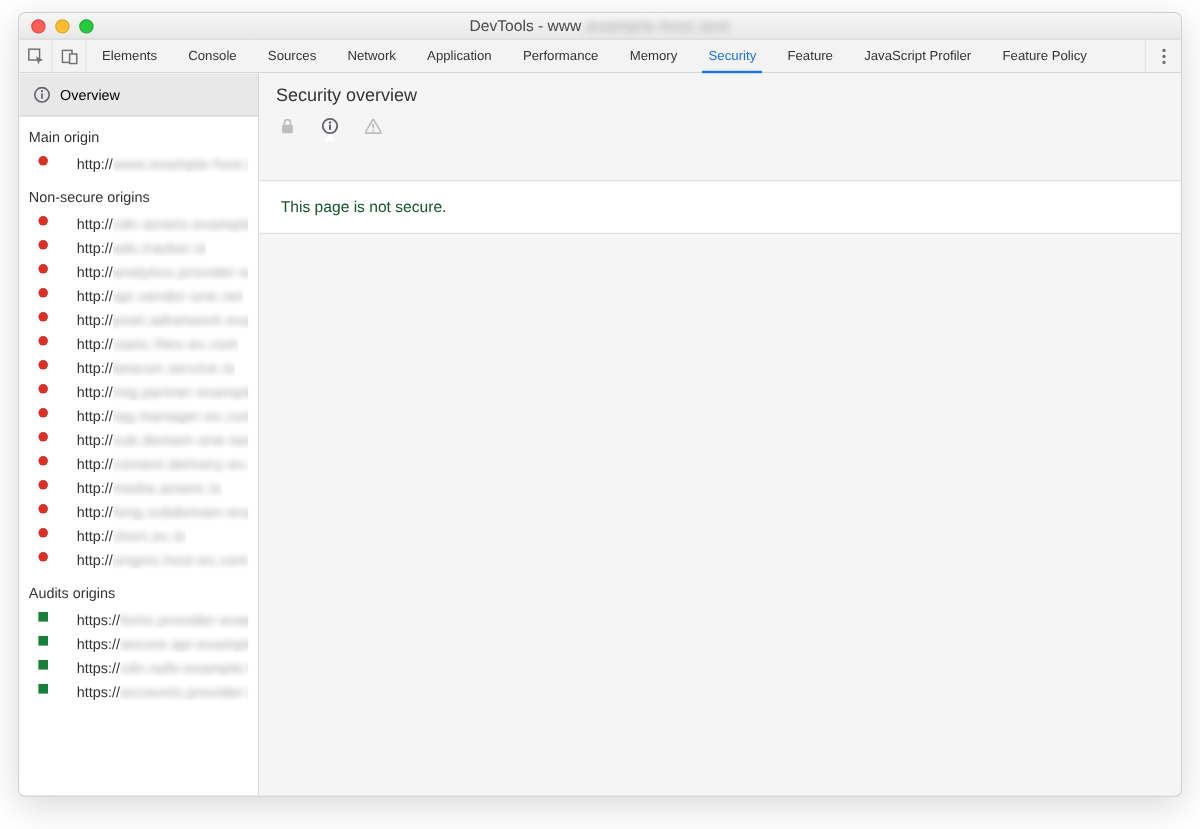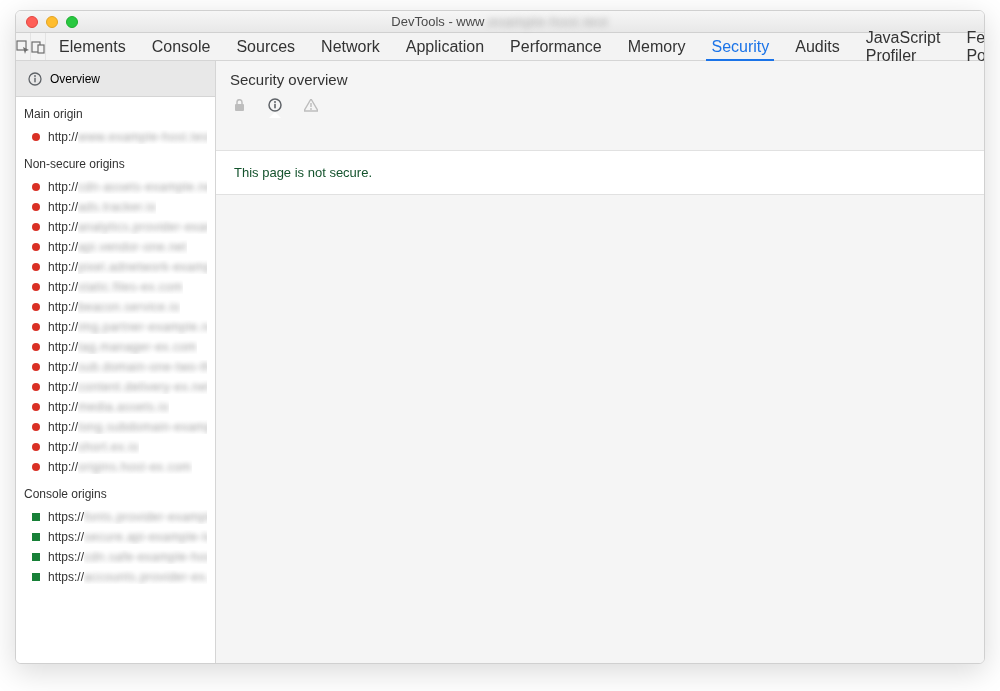--- a/index.html
+++ b/index.html
@@ -54,21 +54,21 @@
       color: transparent;
       text-shadow: 0 0 6px rgba(0,0,0,0.35);
       letter-spacing: 1px;
     }
     .tabbar {
       height: 28px;
       border-bottom: 1px solid #d5d5d5;
       display: flex;
       align-items: stretch;
       background: #f3f3f3;
-      font-size: 16px;
+      font-size: 11px;
       color: #333;
     }
     .tabbar .icon-btn {
       width: 28px;
       display: flex;
       align-items: center;
       justify-content: center;
       border-right: 1px solid #e3e3e3;
       cursor: pointer;
     }
@@ -126,23 +126,23 @@
       gap: 8px;
       cursor: pointer;
     }
     .section-header {
       padding: 10px 8px 6px 8px;
       color: #333;
       font-size: 12px;
     }
     .origin-item {
       display: flex;
-      align-items: center;
+      align-items: flex-start;
       padding: 3px 8px 3px 16px;
-      gap: 8px;
+      gap: 24px;
       cursor: pointer;
       white-space: nowrap;
       overflow: hidden;
     }
     .origin-dot {
       width: 8px; height: 8px; border-radius: 50%;
       flex-shrink: 0;
     }
     .origin-dot.red { background: #d93025; }
     .origin-square {
@@ -247,21 +247,21 @@
     </div>
     <div class="tabs" id="tabs">
         <div class="tab">Elements</div>
         <div class="tab">Console</div>
         <div class="tab">Sources</div>
         <div class="tab">Network</div>
         <div class="tab">Application</div>
         <div class="tab">Performance</div>
         <div class="tab">Memory</div>
         <div class="tab active">Security</div>
-        <div class="tab">Audits</div>
+        <div class="tab">Feature</div>
         <div class="tab">JavaScript Profiler</div>
         <div class="tab">Feature Policy</div>
       </div>
     <div class="kebab">
       <svg width="4" height="14" viewBox="0 0 4 14">
           <circle cx="2" cy="2" r="1.4" fill="#6e6e6e"></circle>
           <circle cx="2" cy="7" r="1.4" fill="#6e6e6e"></circle>
           <circle cx="2" cy="12" r="1.4" fill="#6e6e6e"></circle>
         </svg>
     </div>
@@ -394,21 +394,21 @@
           </div>
           <div class="origin-item">
             <div class="origin-dot red"></div>
             <div class="origin-text">
               <span>http://</span>
               <span class="blur">origins.host-ex.com</span>
             </div>
           </div>
         </div>
 
-      <div class="section-header">Console origins</div>
+      <div class="section-header">Audits origins</div>
       <div id="secure-list">
           <div class="origin-item">
             <div class="origin-square"></div>
             <div class="origin-text">
               <span>https://</span>
               <span class="blur">fonts.provider-example.com</span>
             </div>
           </div>
           <div class="origin-item">
             <div class="origin-square"></div>

